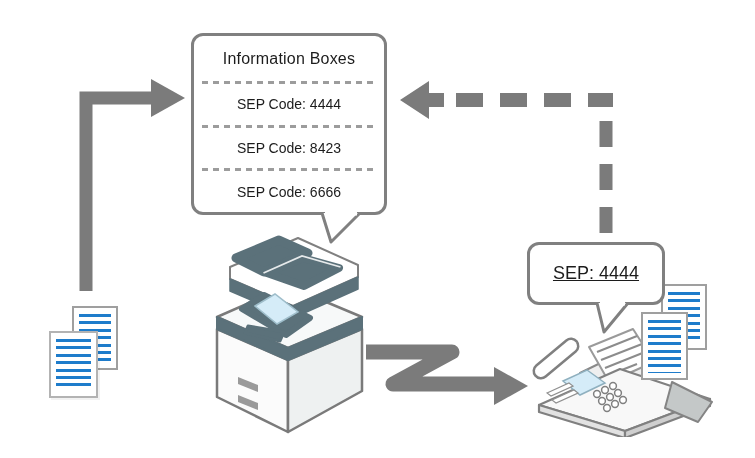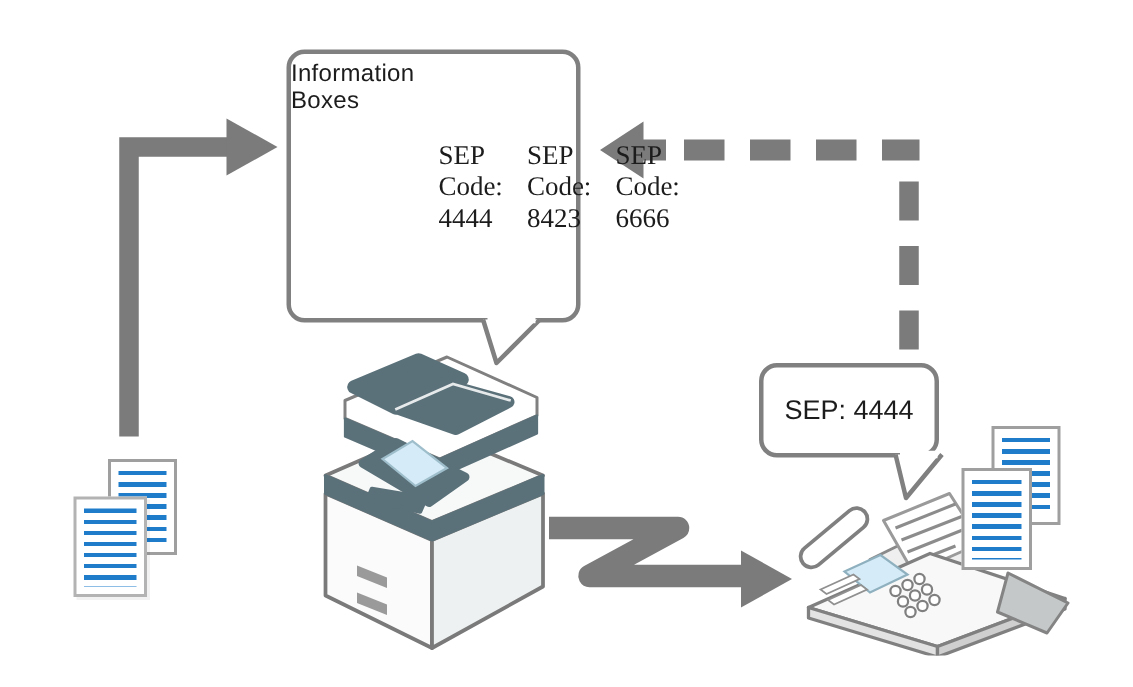--- a/index.html
+++ b/index.html
@@ -6,28 +6,28 @@
   .canvas{
     position:relative;width:755px;height:458px;background:#ffffff;overflow:hidden;
     font-family:"Liberation Sans",sans-serif;color:#1c1c1c;
   }
   svg{display:block;}
   .layer{position:absolute;left:0;top:0;pointer-events:none;}
 
   
   .bubble{
     position:absolute;background:#fff;border:3px solid #808080;border-radius:12px;
-    box-sizing:border-box;display:flex;z-index:6;
+    box-sizing:border-box;display:flex;flex-direction:column;z-index:6;
   }
   .bubble-tail{position:absolute;z-index:7;}
   .ib-title{height:45px;display:flex;align-items:center;justify-content:center;
     font-size:16px;letter-spacing:.2px;}
   .ib-sep{height:3px;margin:0 8px;flex:0 0 auto;
     background:repeating-linear-gradient(to right,#9c9c9c 0 6px,transparent 6px 11px);}
-  .ib-row{flex:1;display:flex;align-items:center;justify-content:center;font-size:18px;font-family:Liberation Serif, serif;}
+  .ib-row{flex:1;display:flex;align-items:center;justify-content:center;font-size:14px;}
   .fax-bubble{align-items:center;justify-content:center;flex-direction:row;font-size:18px;}
 
   
   .doc{position:absolute;background:#fff;border:2px solid #9f9f9f;box-sizing:border-box;}
   .doc .doc-lines{position:absolute;left:5px;right:5px;top:6px;bottom:5px;
     background:repeating-linear-gradient(to bottom,#1e7ccb 0 3px,transparent 3px 7.4px);}
   .doc.front{border-color:#b3b3b3;box-shadow:2px 2px 0 rgba(0,0,0,0.05);}
   .z2{z-index:2}.z3{z-index:3}.z4{z-index:4}
 </style>
 </head>
@@ -148,21 +148,21 @@
     <div class="ib-sep"></div>
     <div class="ib-row">SEP Code: 8423</div>
     <div class="ib-sep"></div>
     <div class="ib-row">SEP Code: 6666</div>
   </div>
   <svg class="bubble-tail" style="left:313px;top:209px;" width="52" height="38" viewBox="0 0 52 38">
     <path d="M9,4 L18,33 L47,4" fill="#ffffff" stroke="#808080" stroke-width="3" stroke-linejoin="round"></path>
     <rect x="12" y="1.5" width="32" height="5" fill="#ffffff"></rect>
   </svg>
 
-  <div class="bubble fax-bubble" style="left:506px;top:242px;width:120px;height:63px;">
+  <div class="bubble fax-bubble" style="left:527px;top:242px;width:138px;height:63px;text-decoration:underline;">
     <span>SEP: 4444</span>
   </div>
   <svg class="bubble-tail" style="left:590px;top:299px;" width="44" height="38" viewBox="0 0 44 38">
     <path d="M7,4 L14,33 L38,4" fill="#ffffff" stroke="#808080" stroke-width="3" stroke-linejoin="round"></path>
     <rect x="10" y="1.5" width="25" height="5" fill="#ffffff"></rect>
   </svg>
 
 </div>
 
 </body></html>

